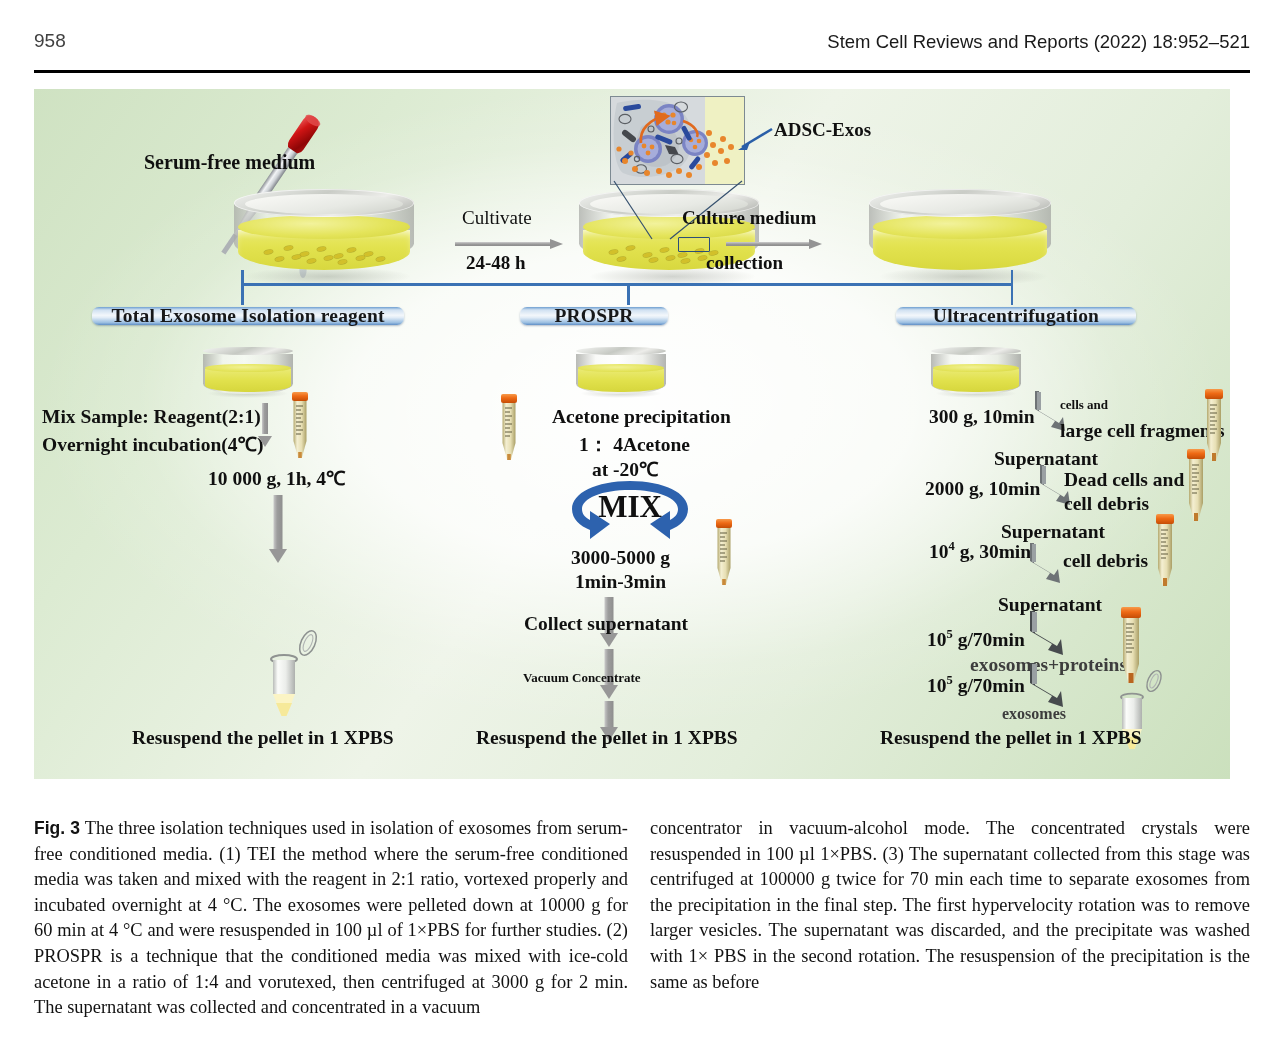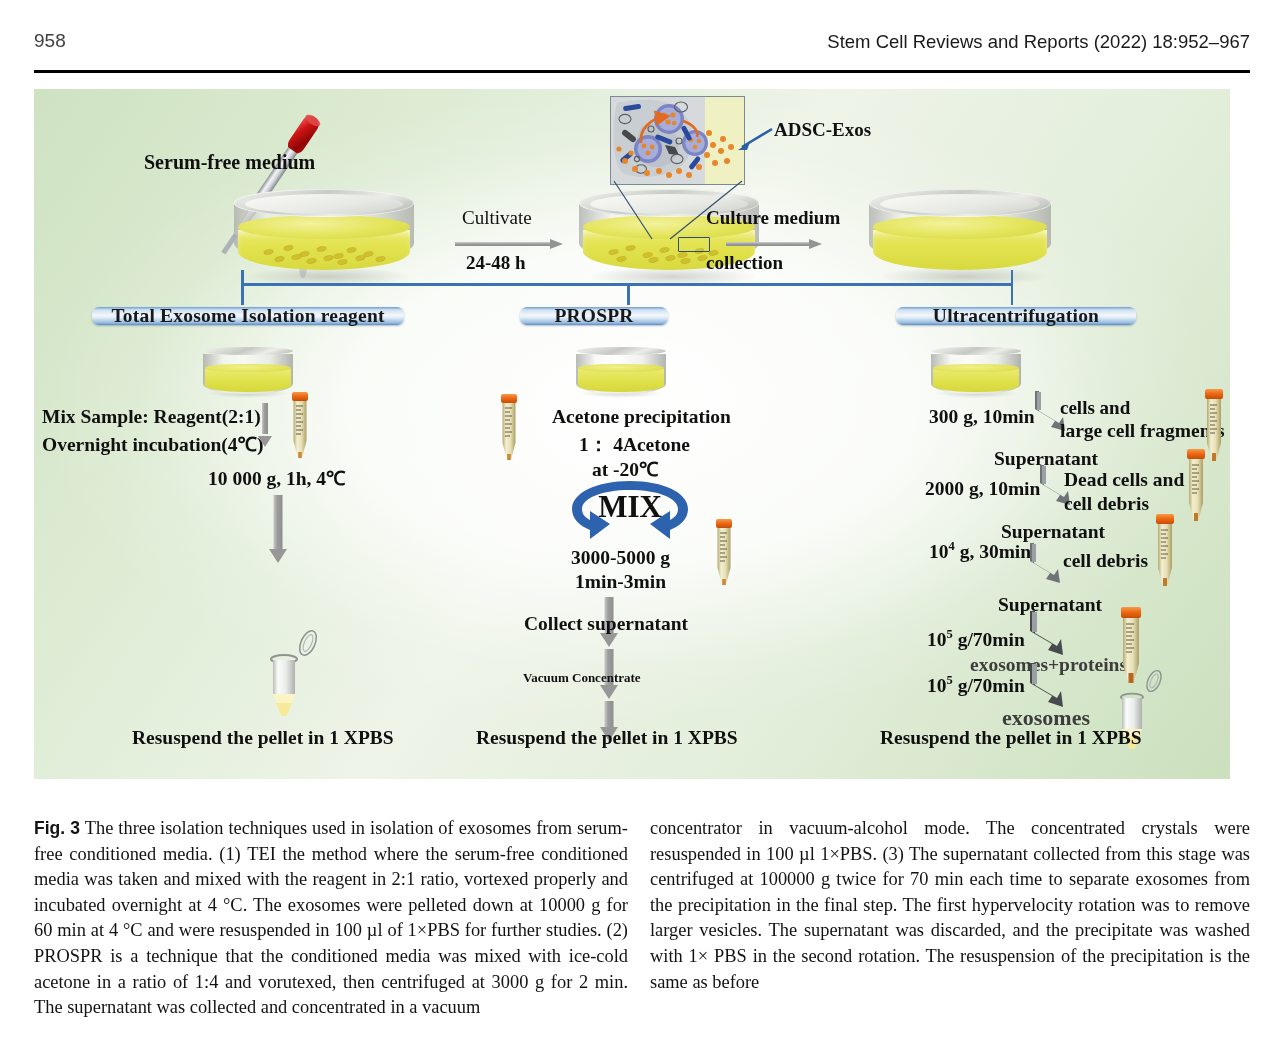--- a/index.html
+++ b/index.html
@@ -171,21 +171,21 @@
   }
   .caption.left{left:34px;width:594px;}
   .caption.right{left:650px;width:600px;}
   .caption .figlabel{font-weight:bold;font-family:"Liberation Sans", sans-serif;font-size:17.5px;}
 </style>
 </head>
 <body>
 
 <div class="pagehead">
   <div class="folio">958</div>
-  <div class="journal">Stem Cell Reviews and Reports  (2022) 18:952–967</div>
+  <div class="journal">Stem Cell Reviews and Reports  (2022) 18:952–521</div>
 </div>
 <div class="rule"></div>
 
 <div class="figure">
 
   <svg style="position:absolute;left:172px;top:5px;width:120px;height:190px;" viewBox="0 0 120 190">
     <defs>
       <linearGradient id="bulb" x1="0" y1="0" x2="1" y2="1">
         <stop offset="0%" stop-color="#f06060"></stop>
           <stop offset="35%" stop-color="#cf1414"></stop>
@@ -344,21 +344,21 @@
     <line x1="10" y1="4" x2="48" y2="62" stroke="#35506e" stroke-width="1.2"></line>
     <line x1="138" y1="4" x2="66" y2="62" stroke="#35506e" stroke-width="1.2"></line>
   </svg>
 
   <svg style="position:absolute;left:700px;top:36px;width:40px;height:30px;" viewBox="0 0 40 30">
     <path d="M38 4 L8 22" stroke="#2a5fa8" stroke-width="2.6" fill="none"></path>
     <path d="M4 25 L16 17 L13 25 Z" fill="#2a5fa8"></path>
   </svg>
   <div class="t b ser" style="left:740px;top:30px;font-size:19px;">ADSC-Exos</div>
 
-  <div class="t ser" style="left:648px;top:118px;font-size:19px;font-weight:bold;margin-left:24px;">Culture medium</div>
+  <div class="t ser" style="left:648px;top:118px;font-size:19px;font-weight:bold;">Culture medium</div>
   <div class="harrow" style="left:692px;top:150px;width:96px;">
     <div class="hs"></div>
       <div class="hh"></div>
   </div>
   <div class="t ser" style="left:672px;top:163px;font-size:19px;font-weight:bold;">collection</div>
 
   <div class="dish" style="left:835px;top:100px;width:182px;height:92px;">
     <div class="shadow"></div>
       <div class="wall"></div>
     <div class="liquid"></div>
@@ -539,21 +539,21 @@
     <div class="shaft"></div>
       <div class="head"></div>
   </div>
   <div class="t b ser" style="left:442px;top:638px;font-size:19.5px;">Resuspend the pellet in 1 XPBS</div>
 
   <div class="t b ser" style="left:895px;top:317px;font-size:19.5px;">300 g, 10min</div>
   <svg class="bent" style="left:995px;top:300px;width:44px;height:46px;" viewBox="0 0 44 46">
     <path d="M10 2 L10 22 L30 34 L34 28 L36 42 L22 38 L26 32 L6 20 L6 2 Z" fill="#6e7376"></path>
     <path d="M8 3 L12 3 L12 21 L8 21 Z" fill="#9aa0a3"></path>
   </svg>
-  <div class="t b ser" style="left:1026px;top:308px;font-size:19px;">cells and</div>
+  <div class="t b ser" style="left:1026px;top:308px;font-size:13px;">cells and</div>
   <div class="t b ser" style="left:1026px;top:331px;font-size:19.5px;">large cell fragments</div>
 
   <svg class="tube" style="left:1166px;top:300px;width:28px;height:76px;" viewBox="0 0 28 76">
     <rect x="5" y="0" width="18" height="10" rx="2" fill="url(#cap)"></rect>
     <rect x="7" y="10" width="14" height="44" fill="url(#tg)"></rect>
     <polygon points="7,54 21,54 16,72 12,72" fill="url(#tg)"></polygon>
     <polygon points="12,64 16,64 16,72 12,72" fill="#c07a2c"></polygon>
     <g stroke="#5f5a3c" stroke-width="1">
       <line x1="10" y1="16" x2="17" y2="16"></line>
         <line x1="10" y1="20" x2="15" y2="20"></line>
@@ -649,21 +649,21 @@
     </g>
   </svg>
 
   <div class="t b ser" style="left:893px;top:584px;font-size:19.5px;">
     <span>10</span><sup style="font-size:12.5px;">5</sup><span> g/70min</span>
   </div>
   <svg class="bent" style="left:990px;top:572px;width:48px;height:50px;" viewBox="0 0 48 50">
     <path d="M11 2 L11 24 L33 37 L37 30 L39 46 L24 41 L28 35 L6 22 L6 2 Z" fill="#474b4e"></path>
     <path d="M8 3 L13 3 L13 23 L8 23 Z" fill="#9aa0a3"></path>
   </svg>
-  <div class="t b ser gray" style="left:968px;top:616px;font-size:22px;">exosomes</div>
+  <div class="t b ser gray" style="left:968px;top:616px;font-size:16px;">exosomes</div>
 
   <svg style="position:absolute;left:1080px;top:578px;width:56px;height:86px;" viewBox="0 0 56 86">
     <g transform="rotate(24 40 14)">
       <ellipse cx="40" cy="14" rx="6" ry="11" fill="none" stroke="#8d9190" stroke-width="1.4"></ellipse>
       <ellipse cx="40" cy="14" rx="3" ry="7.5" fill="none" stroke="#b0b4b3" stroke-width="1"></ellipse>
     </g>
     <ellipse cx="18" cy="30" rx="11" ry="3.4" fill="none" stroke="#8f9391" stroke-width="1.8"></ellipse>
     <rect x="8" y="31" width="20" height="31" fill="url(#eg)"></rect>
     <polygon points="8,62 28,62 20.5,82 15.5,82" fill="#fbf4c5"></polygon>
     <polygon points="11,70 25,70 20.5,82 15.5,82" fill="#f6e99a"></polygon>

